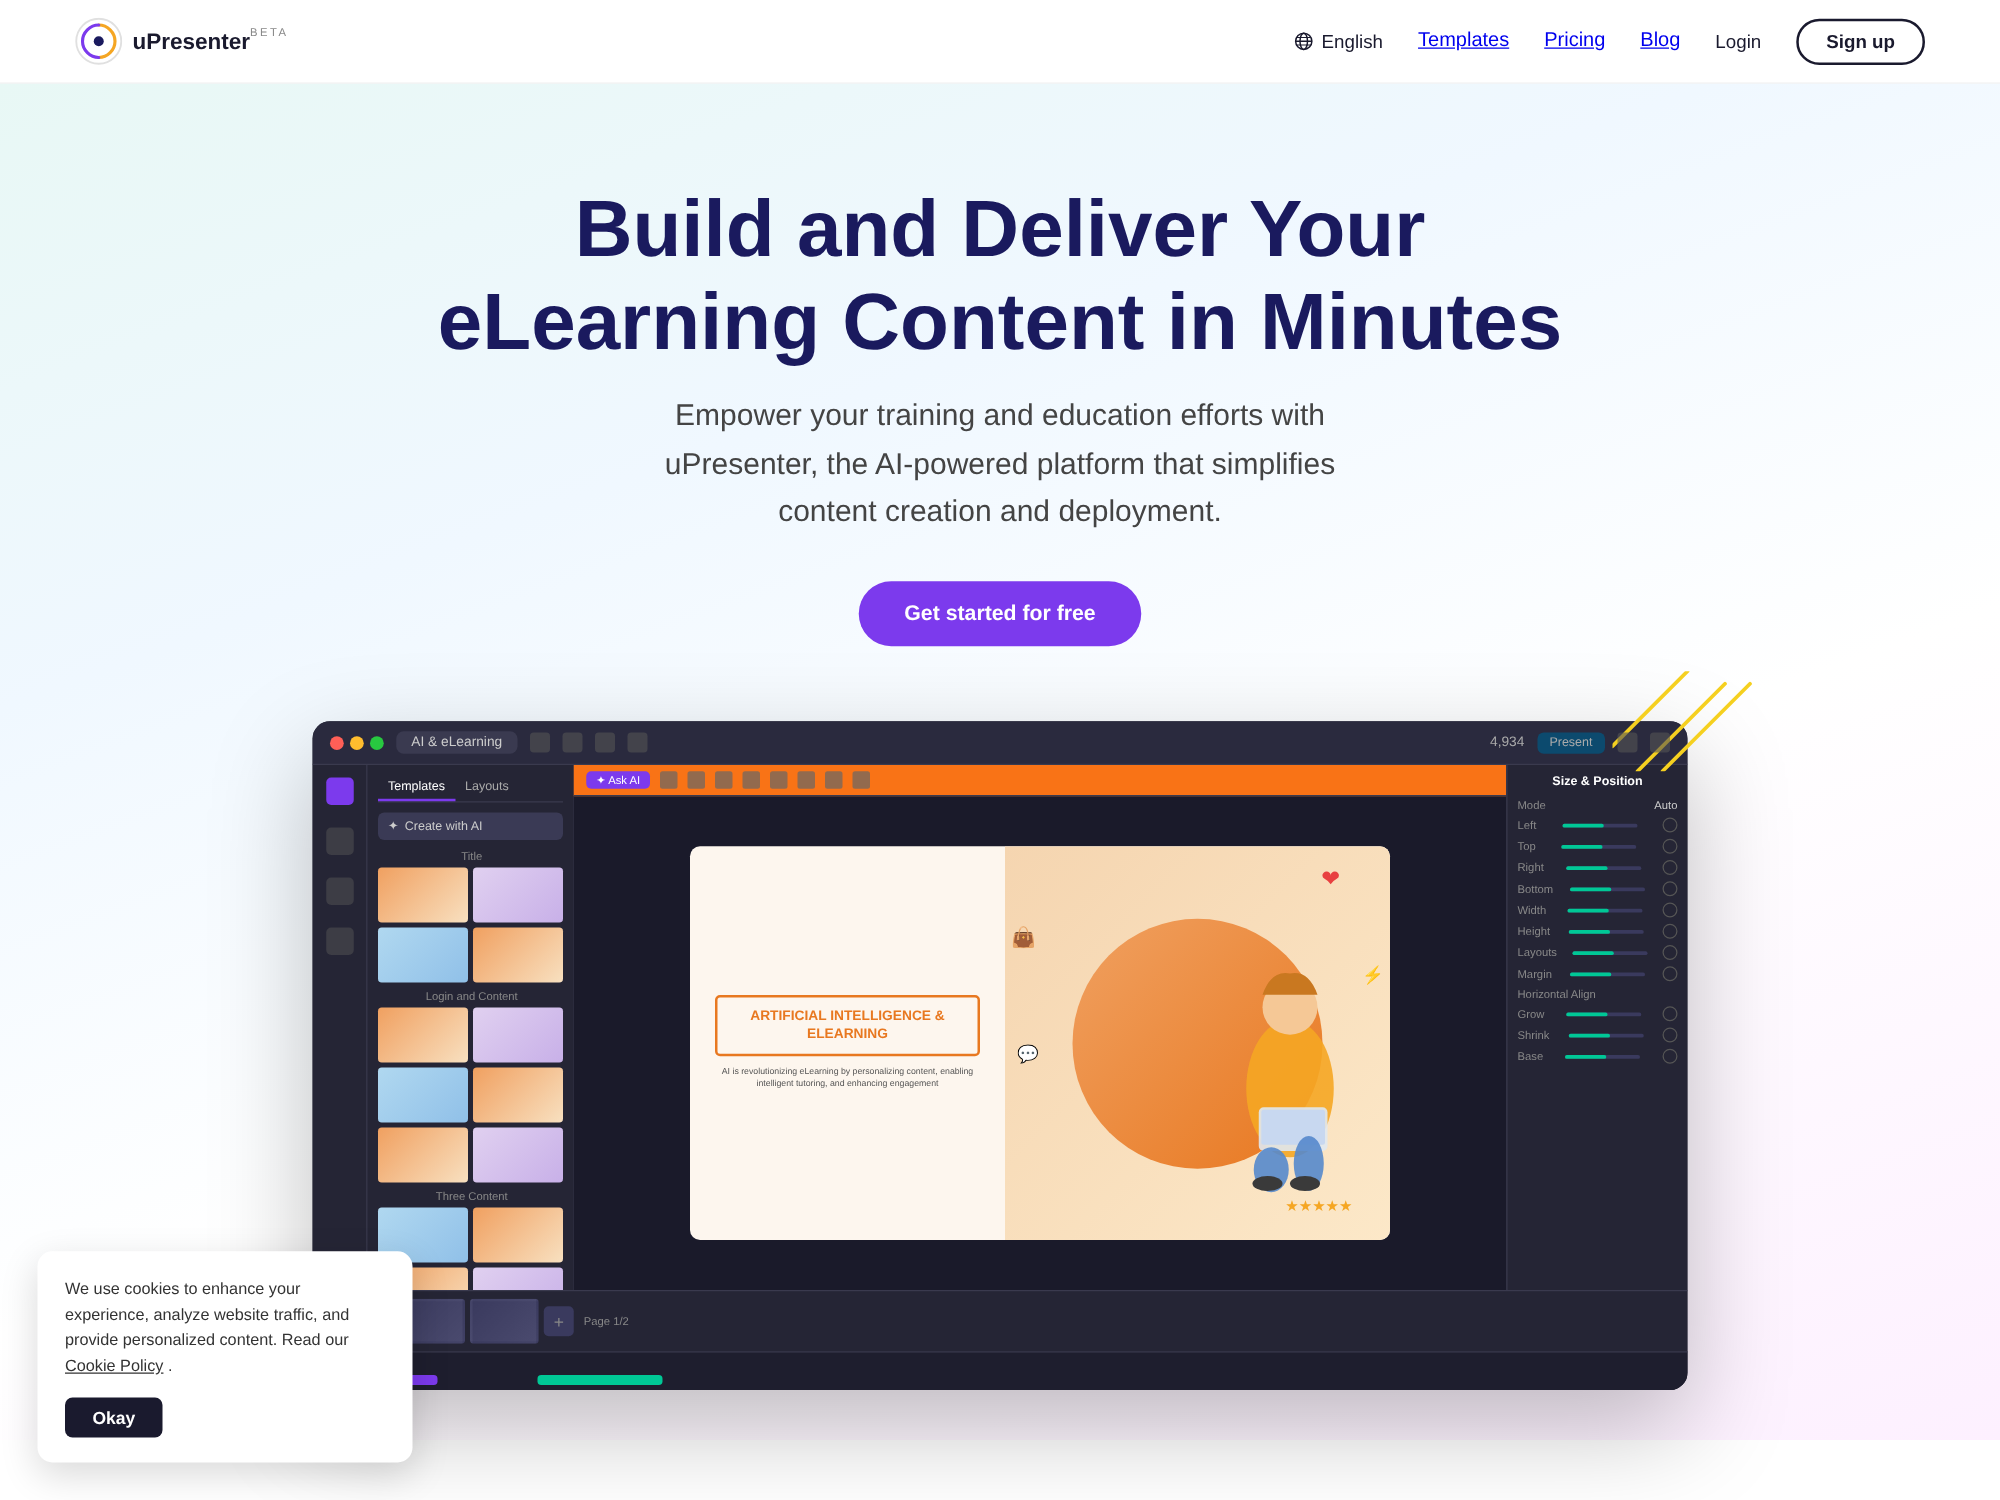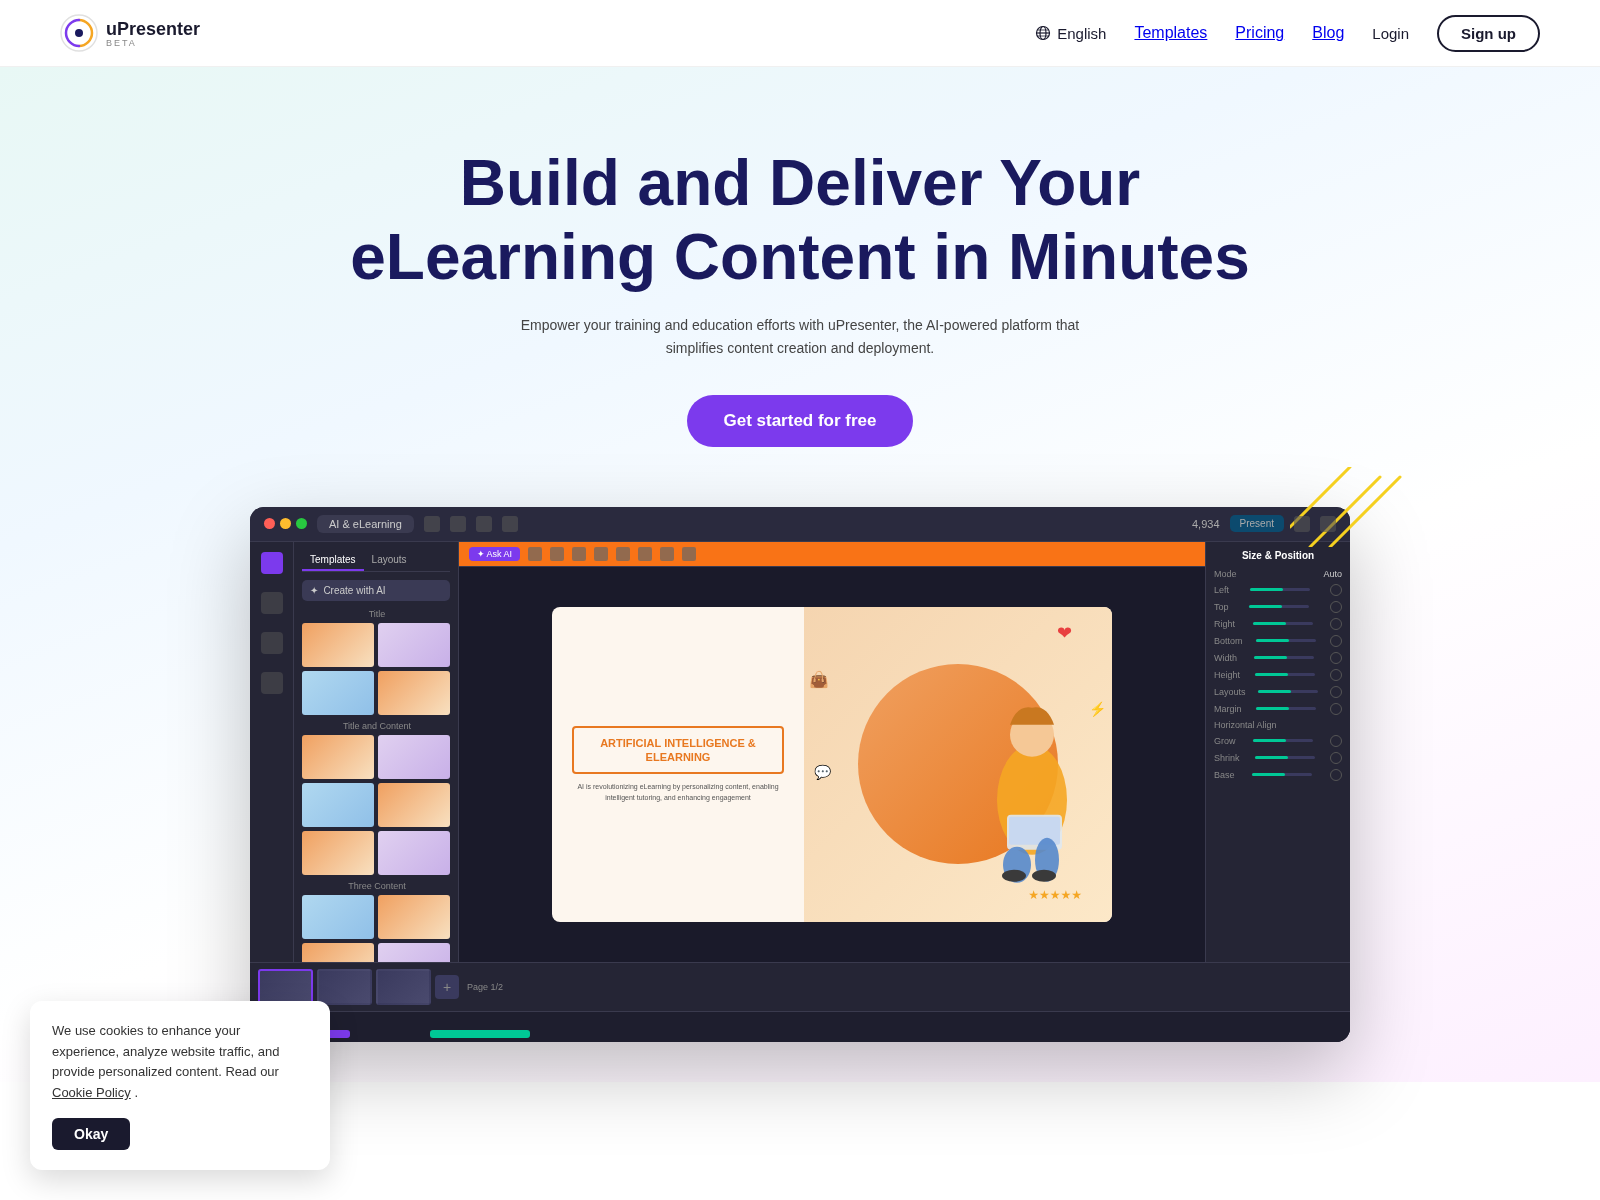--- a/index.html
+++ b/index.html
@@ -24,21 +24,21 @@
       display: flex;
       align-items: center;
       gap: 8px;
     }
     .logo-icon {
       width: 38px;
       height: 38px;
     }
     .logo-text-wrap {
       display: flex;
-      flex-direction: column;
+      flex-direction: row;
     }
     .logo-name {
       font-size: 18px;
       font-weight: 700;
       color: #1a1a2e;
     }
     .logo-beta {
       font-size: 9px;
       color: #888;
       letter-spacing: 2px;
@@ -92,21 +92,21 @@
     }
     .hero h1 {
       font-size: 64px;
       font-weight: 800;
       color: #1a1a5e;
       line-height: 1.15;
       max-width: 900px;
       margin: 0 auto 20px;
     }
     .hero p {
-      font-size: 14px;
+      font-size: 24px;
       color: #444;
       max-width: 600px;
       margin: 0 auto 36px;
       line-height: 1.6;
     }
     .hero-buttons {
       display: flex;
       align-items: center;
       justify-content: center;
       gap: 12px;
@@ -689,21 +689,21 @@
           </div>
           <div class="template-section-label">Title</div>
           <div class="template-row">
             <div class="template-thumb"></div>
             <div class="template-thumb alt"></div>
           </div>
           <div class="template-row">
             <div class="template-thumb alt2"></div>
             <div class="template-thumb"></div>
           </div>
-          <div class="template-section-label">Title and Content</div>
+          <div class="template-section-label">Login and Content</div>
           <div class="template-row">
             <div class="template-thumb"></div>
             <div class="template-thumb alt"></div>
           </div>
           <div class="template-row">
             <div class="template-thumb alt2"></div>
             <div class="template-thumb"></div>
           </div>
           <div class="template-row">
             <div class="template-thumb"></div>

